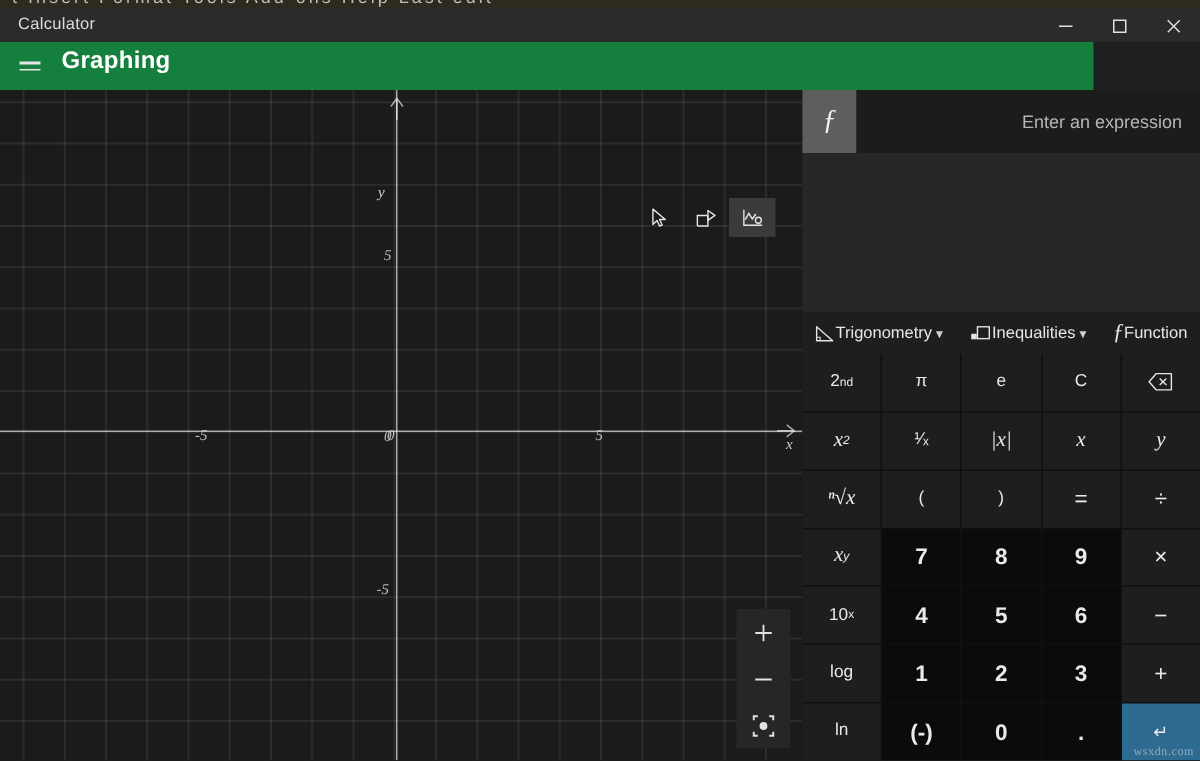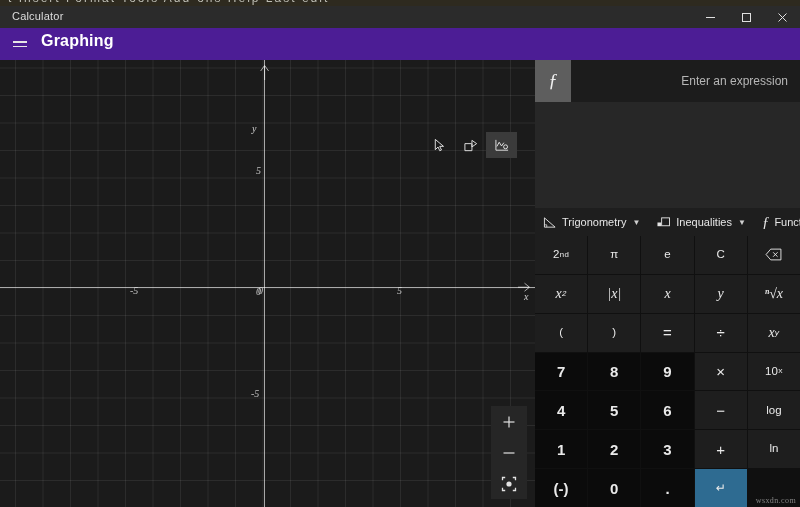--- a/index.html
+++ b/index.html
@@ -32,22 +32,22 @@
   }
   .wincontrols { position:absolute; right:0; top:0; height:22px; display:flex; }
   .wincontrols .wbtn {
     width:36px; height:22px; display:flex; align-items:center; justify-content:center;
     color:#e0e0e0; font-size:11px; line-height:1;
   }
   .wincontrols .wbtn svg { display:block; }
 
   
   .appheader {
-    position:absolute; left:0; top:28px; width:800px; height:32px;
-    background:#4c1d95;
+    position:absolute; left:0; top:28px; width:729px; height:32px;
+    background:#15803d;
   }
   .hamburger {
     position:absolute; left:10px; top:6px; width:20px; height:20px;
     display:flex; flex-direction:column; justify-content:center; gap:3px; align-items:center;
   }
   .hamburger i { display:block; width:14px; height:1.5px; background:#e6e6e6; }
   .modetitle {
     position:absolute; left:41px; top:4px;
     font-size:16px; font-weight:bold; color:#ffffff; letter-spacing:.2px;
   }
@@ -129,21 +129,21 @@
     position:absolute; left:0; top:42px; width:265px; height:106px;
     background:#272727;
   }
 
   
   .cattabs {
     position:absolute; left:0; top:148px; width:265px; height:28px;
     background:#1e1e1e; display:flex; align-items:center; overflow:hidden;
   }
   .cattab {
-    display:flex; align-items:center; gap:5px; padding:0 8px; height:28px;
+    display:flex; align-items:center; padding:0 8px; height:28px;
     color:#e6e6e6; font-size:11px; white-space:nowrap;
   }
   .cattab .chev { font-size:8px; color:#cfcfcf; margin-left:1px; }
   .cattab svg { display:block; }
   .cattab .fglyph { font-family:"Liberation Serif", serif; font-style:italic; font-size:15px; }
 
   
   .keypad {
     position:absolute; left:0; top:176px; width:265px; height:271px;
     display:grid;
@@ -154,21 +154,21 @@
   .key {
     display:flex; align-items:center; justify-content:center;
     background:#1e1e1e; color:#eaeaea; font-size:12px; line-height:1;
     position:relative;
   }
   .key.fn { background:#1e1e1e; font-size:11.5px; }
   .key.num { background:#0b0b0b; font-size:15px; font-weight:bold; }
   .key.op  { background:#1e1e1e; font-size:15px; }
   .key.accent { background:#2e6b91; }
   .key .ital { font-family:"Liberation Serif", serif; font-style:italic; font-size:14px; }
-  .key .sup { font-size:8px; vertical-align:super;font-family:Liberation Mono, monospace; }
+  .key .sup { font-size:8px; vertical-align:super; }
   .key svg { display:block; }
 
   .watermark {
     position:absolute; right:4px; bottom:2px;
     font-size:8px; color:rgba(220,220,220,.55); letter-spacing:.4px;
     pointer-events:none;
     font-family:Liberation Serif, serif;
   }
 </style>
 </head>
@@ -331,20 +331,23 @@
             <path d="M6 1.2 L17 1.2 L17 12.8 L6 12.8 L1 7 Z" fill="none" stroke="#e6e6e6" stroke-width="1" stroke-linejoin="round"></path>
             <line x1="8.6" y1="4.6" x2="13.4" y2="9.4" stroke="#e6e6e6" stroke-width="1"></line>
             <line x1="13.4" y1="4.6" x2="8.6" y2="9.4" stroke="#e6e6e6" stroke-width="1"></line>
           </svg>
         </div>
         <div class="key fn">
           <span class="ital">x</span>
           <span class="sup" style="font-style: italic;">2</span>
         </div>
         <div class="key fn">
+          <span>¹⁄ₓ</span>
+        </div>
+        <div class="key fn">
           <span class="ital">|x|</span>
         </div>
         <div class="key fn">
           <span class="ital">x</span>
         </div>
         <div class="key fn">
           <span class="ital">y</span>
         </div>
         <div class="key fn">
           <span class="ital">ⁿ√x</span>

